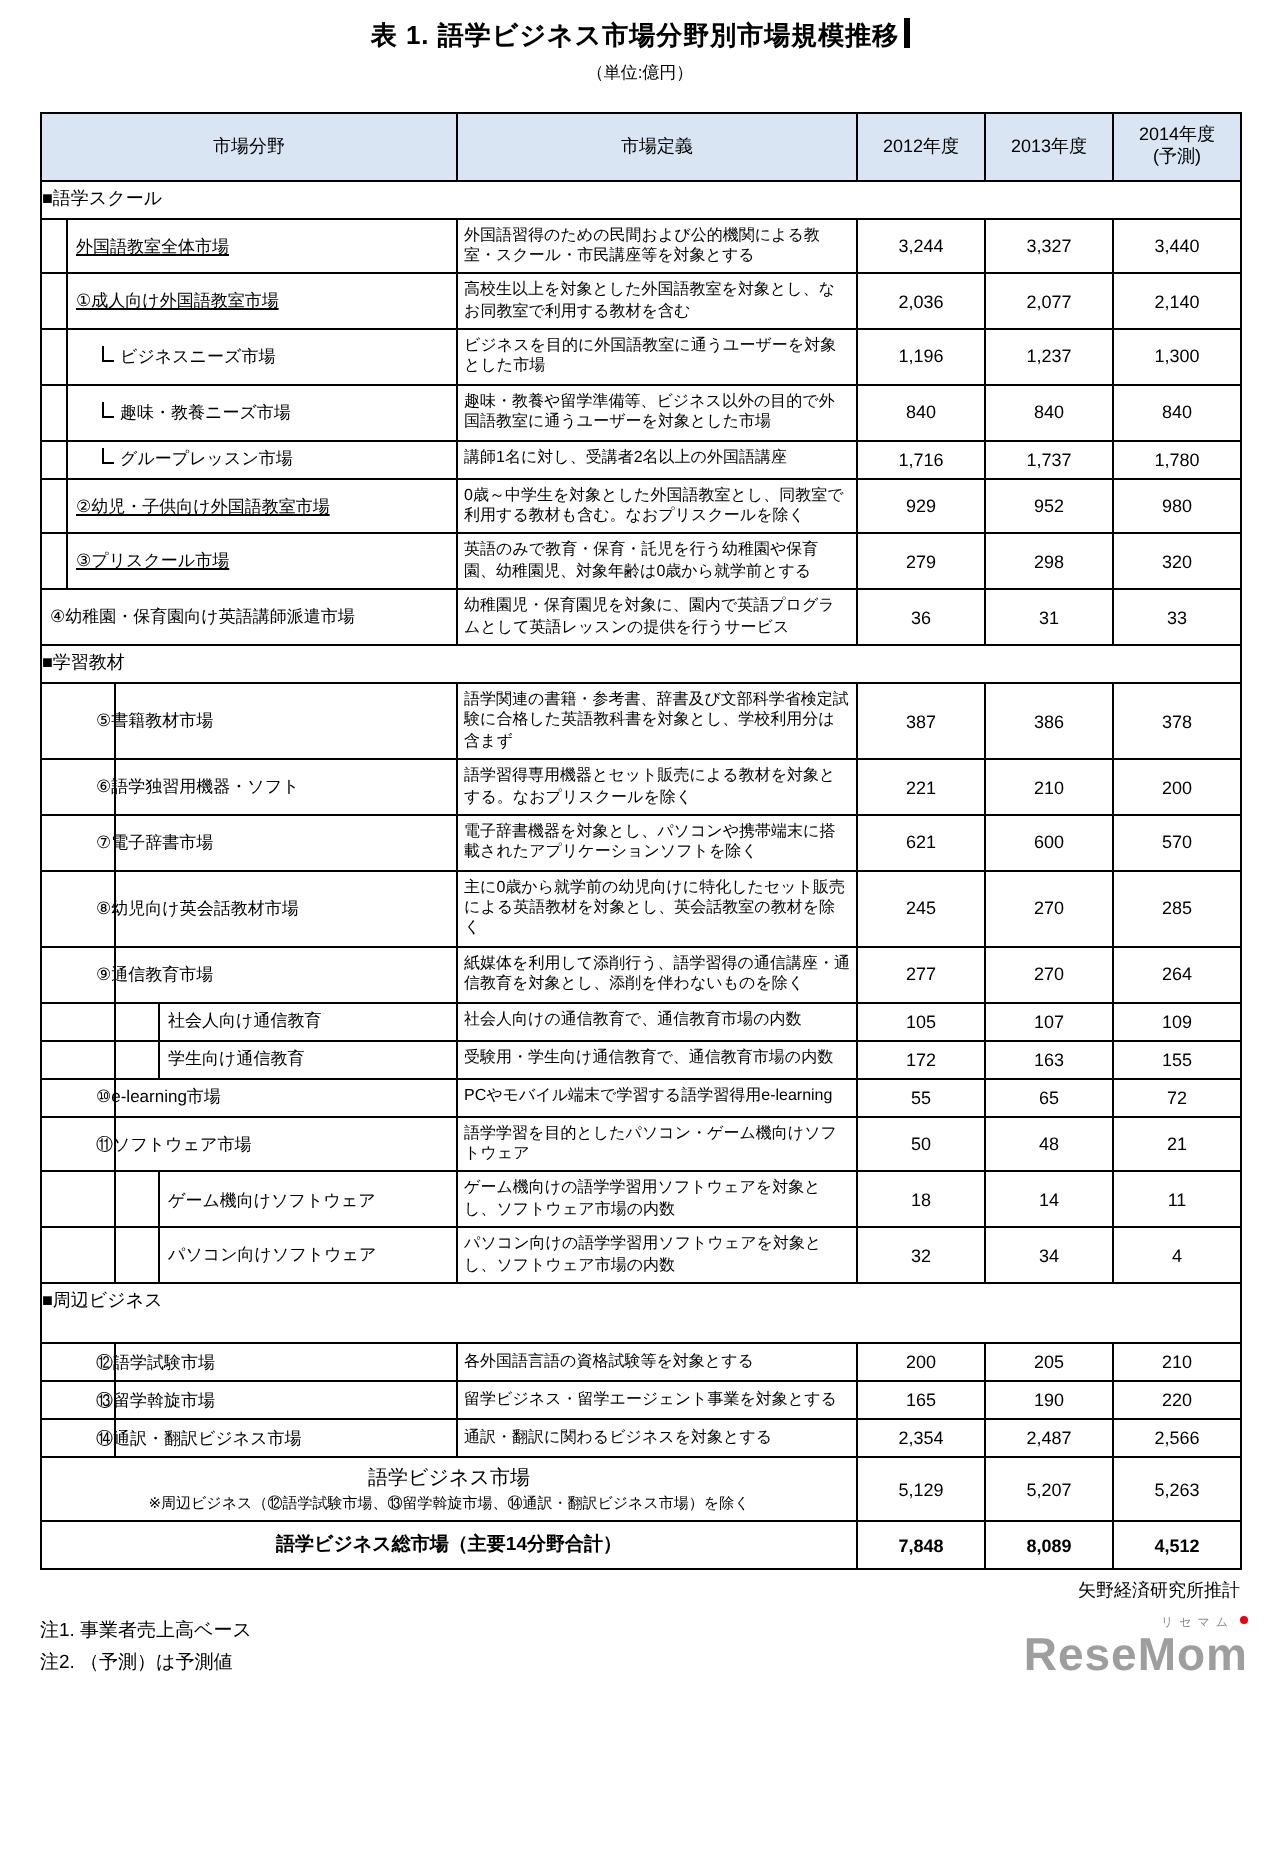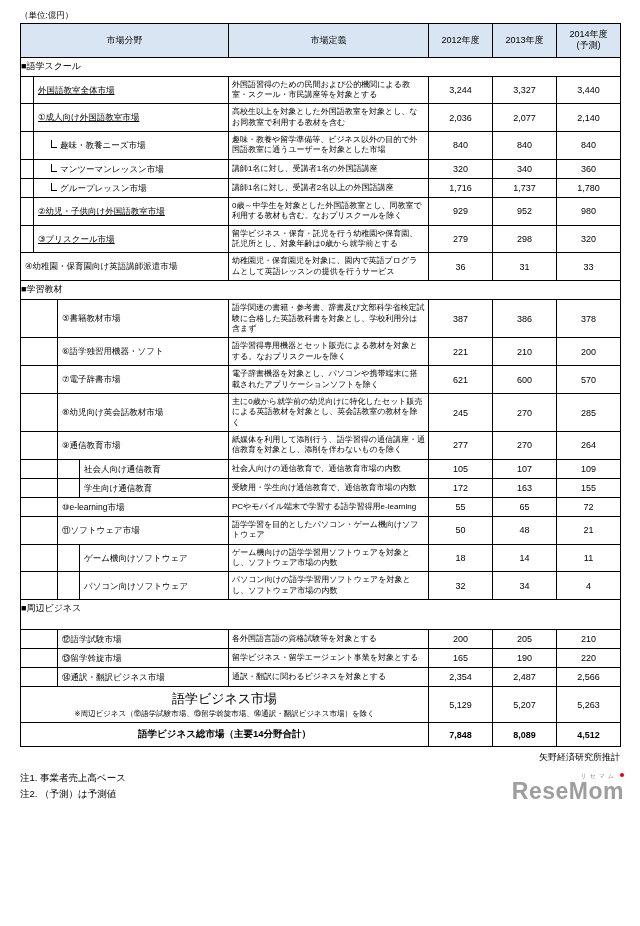--- a/index.html
+++ b/index.html
@@ -8,65 +8,68 @@
     width:640px; height:926px;
     font-family:"Liberation Sans","DejaVu Sans",sans-serif;
     color:#000;
   }
   .page { width:640px; height:926px; padding:6px 20px 8px; position:relative; }
 
   .title-row { text-align:center; margin-top:3px; }
   .title { font-size:13px; font-weight:bold; letter-spacing:0.5px; }
   .cursor { display:inline-block; width:3px; height:15px; background:#000; vertical-align:-2px; margin-left:2px; }
 
-  .unit { width:600px; margin:4px auto 1px; text-align:left; font-size:8.5px; }
+  .unit { width:600px; margin:4px auto 13px; text-align:center; font-size:8.5px; }
 
   table { width:600px; margin:0 auto; border-collapse:collapse; table-layout:fixed; }
   th, td { border:1px solid #000; }
   thead th {
     background:var(--header-bg,#d9e5f2);
     font-size:9px; font-weight:normal; text-align:center;
     padding:5px 1px; white-space:pre-line; line-height:1.25;
   }
 
   td.field { font-size:8.5px; padding:3px 2px 3px 4px; position:relative; vertical-align:middle; line-height:1.25; }
   td.field.lv1 { padding-left:17px;text-decoration:underline; }
-  td.field.lv2 { padding-left:41px; }
+  td.field.lv2 { padding-left:27px; }
   td.field.lv2.br { padding-left:30px; }
   td.field.lv3 { padding-left:63px; }
   .gl { position:absolute; top:-1px; bottom:-1px; width:0; border-left:1px solid #000; }
   .bracket { display:inline-block; width:6px; height:8px; border-left:1px solid #000; border-bottom:1px solid #000; margin-right:3px; }
 
   td.def { font-size:8px; line-height:1.3; padding:3px 3px; vertical-align:middle; }
   td.val { font-size:9px; text-align:center; vertical-align:middle; padding:4px 1px; }
   td.val.bold { font-weight:bold;margin-left:20px; }
 
   td.section { font-size:9px; padding:2px 0 3px; }
   td.section.tall { padding-bottom:14px; }
 
   td.summary { text-align:center; vertical-align:middle; padding:3px 2px; }
-  .sum-name { font-size:13px; }
+  .sum-name { font-size:10px; }
   td.summary.bold { padding:5px 2px; }
   td.summary.bold .sum-name { font-weight:bold; font-size:9.5px; }
   .sum-note { font-size:7.5px; margin-top:1px; }
 
   .source { width:600px; margin:4px auto 0; text-align:right; font-size:9px; }
 
-  .footer { width:604px; margin:6px auto 0; display:flex; justify-content:space-between; align-items:flex-end; }
+  .footer { width:604px; margin:6px auto 0; display:flex; justify-content:space-between; align-items:flex-start; }
   .notes { font-size:9.5px; line-height:1.7; }
   .logo { text-align:right; line-height:1; }
   .logo-kana { font-size:6px; color:#8a8a8a; letter-spacing:3px; margin-bottom:1px; }
   .logo-dot { display:inline-block; width:4px; height:4px; background:var(--logo-red,#e60012); border-radius:50%; margin-left:3px; vertical-align:1px; }
   .logo-text { font-size:23px; font-weight:bold; color:var(--logo-gray,#9e9e9e); letter-spacing:0.5px; }
 </style>
 </head>
 <body>
 
 <div class="page">
 
+  <div class="title-row">
+    <span class="title">表 1.  語学ビジネス市場分野別市場規模推移</span><span class="cursor"></span>
+  </div>
 
   <div class="unit">（単位:億円）</div>
 
   <table>
     <colgroup>
       <col style="width:208px">
       <col style="width:200px">
       <col style="width:64px">
       <col style="width:64px">
       <col style="width:64px">
@@ -93,50 +96,50 @@
           <td class="val">3,440</td>
         </tr>
         <tr>
           <td class="field lv1"><i class="gl" style="left: 12px;"></i><span>①成人向け外国語教室市場</span></td>
           <td class="def">高校生以上を対象とした外国語教室を対象とし、なお同教室で利用する教材を含む</td>
           <td class="val">2,036</td>
           <td class="val">2,077</td>
           <td class="val">2,140</td>
         </tr>
         <tr>
+          <td class="field lv2 br"><i class="gl" style="left: 12px;"></i><span class="bracket"></span><span>ビジネスニーズ市場</span></td>
+          <td class="def">ビジネスを目的に外国語教室に通うユーザーを対象とした市場</td>
+          <td class="val">1,196</td>
+          <td class="val">1,237</td>
+          <td class="val">1,300</td>
+        </tr>
+        <tr>
           <td class="field lv2 br"><i class="gl" style="left: 12px;"></i><span class="bracket"></span><span>趣味・教養ニーズ市場</span></td>
           <td class="def">趣味・教養や留学準備等、ビジネス以外の目的で外国語教室に通うユーザーを対象とした市場</td>
           <td class="val">840</td>
           <td class="val">840</td>
           <td class="val">840</td>
         </tr>
         <tr>
-          <td class="field lv2 br"><i class="gl" style="left: 12px;"></i><span class="bracket"></span><span>マンツーマンレッスン市場</span></td>
-          <td class="def">講師1名に対し、受講者1名の外国語講座</td>
-          <td class="val">320</td>
-          <td class="val">340</td>
-          <td class="val">360</td>
-        </tr>
-        <tr>
           <td class="field lv2 br"><i class="gl" style="left: 12px;"></i><span class="bracket"></span><span>グループレッスン市場</span></td>
           <td class="def">講師1名に対し、受講者2名以上の外国語講座</td>
           <td class="val">1,716</td>
           <td class="val">1,737</td>
           <td class="val">1,780</td>
         </tr>
         <tr>
           <td class="field lv1"><i class="gl" style="left: 12px;"></i><span>②幼児・子供向け外国語教室市場</span></td>
           <td class="def">0歳～中学生を対象とした外国語教室とし、同教室で利用する教材も含む。なおプリスクールを除く</td>
           <td class="val">929</td>
           <td class="val">952</td>
           <td class="val">980</td>
         </tr>
         <tr>
           <td class="field lv1"><i class="gl" style="left: 12px;"></i><span>③プリスクール市場</span></td>
-          <td class="def">留学ビジネス・保育・託児を行う幼稚園や保育園、託児所とし、対象年齢は0歳から就学前とする</td>
+          <td class="def">英語のみで教育・保育・託児を行う幼稚園や保育園、幼稚園児、対象年齢は0歳から就学前とする</td>
           <td class="val">279</td>
           <td class="val">298</td>
           <td class="val">320</td>
         </tr>
         <tr>
           <td class="field lv0"><span>④幼稚園・保育園向け英語講師派遣市場</span></td>
           <td class="def">幼稚園児・保育園児を対象に、園内で英語プログラムとして英語レッスンの提供を行うサービス</td>
           <td class="val">36</td>
           <td class="val">31</td>
           <td class="val">33</td>

